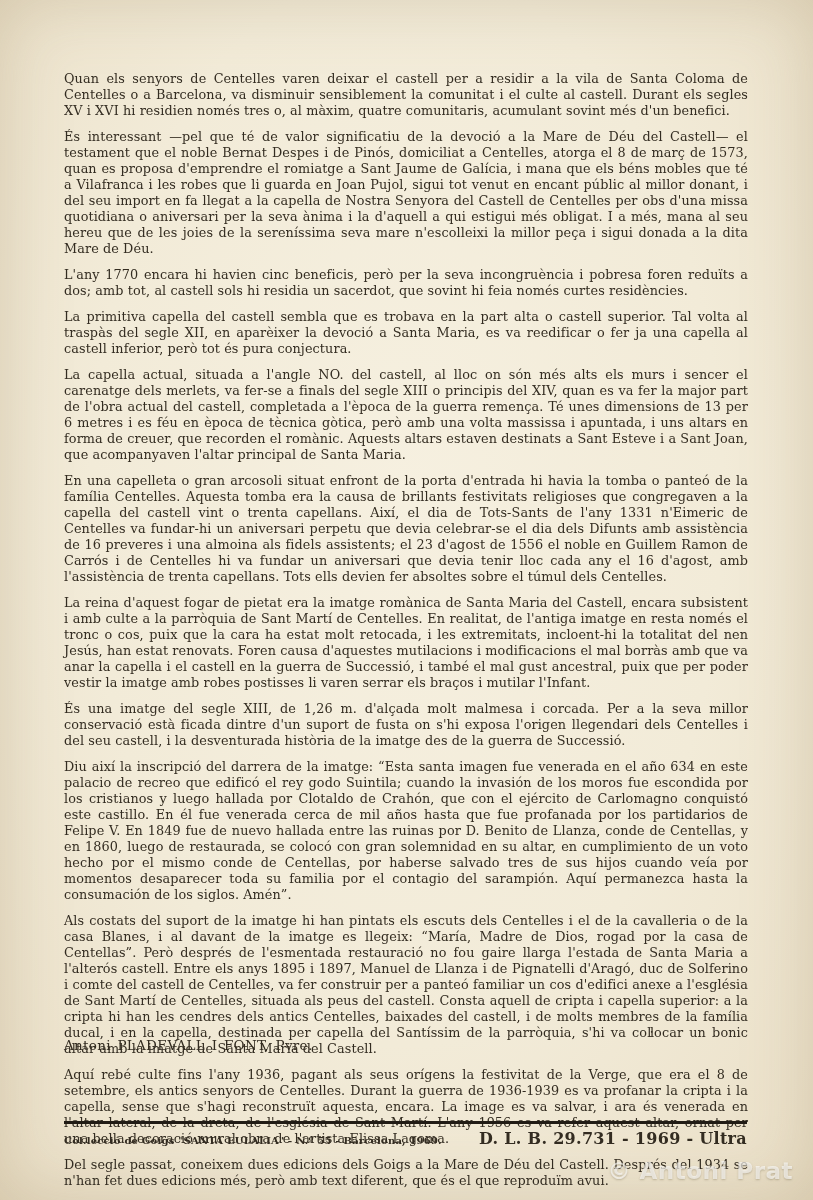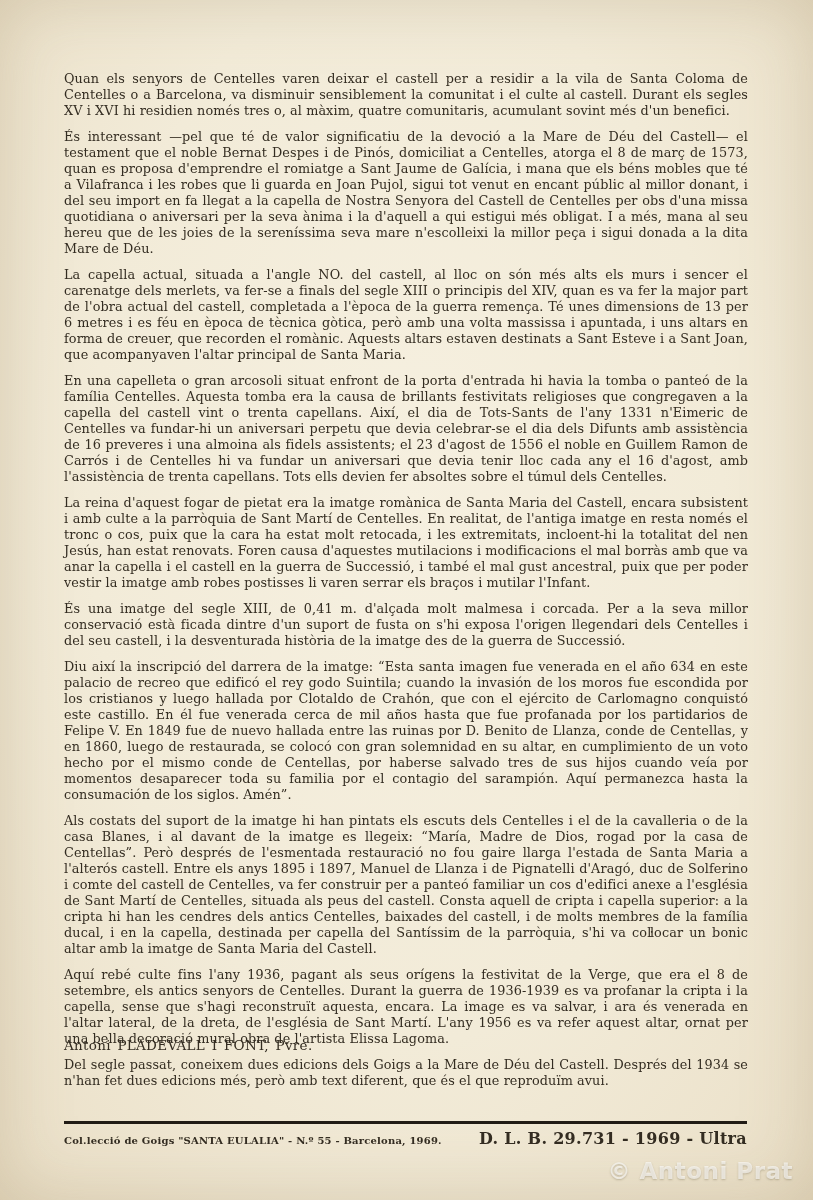--- a/index.html
+++ b/index.html
@@ -83,24 +83,26 @@
   }
 </style>
 </head>
 <body>
 
 <div class="paper">
 
   <div class="text-block">
     <p>Quan els senyors de Centelles varen deixar el castell per a residir a la vila de Santa Coloma de Centelles o a Barcelona, va disminuir sensiblement la comunitat i el culte al castell. Durant els segles XV i XVI hi residien només tres o, al màxim, quatre comunitaris, acumulant sovint més d'un benefici.</p>
     <p>És interessant —pel que té de valor significatiu de la devoció a la Mare de Déu del Castell— el testament que el noble Bernat Despes i de Pinós, domiciliat a Centelles, atorga el 8 de març de 1573, quan es proposa d'emprendre el romiatge a Sant Jaume de Galícia, i mana que els béns mobles que té a Vilafranca i les robes que li guarda en Joan Pujol, sigui tot venut en encant públic al millor donant, i del seu import en fa llegat a la capella de Nostra Senyora del Castell de Centelles per obs d'una missa quotidiana o aniversari per la seva ànima i la d'aquell a qui estigui més obligat. I a més, mana al seu hereu que de les joies de la sereníssima seva mare n'escolleixi la millor peça i sigui donada a la dita Mare de Déu.</p>
+    <p>L'any 1770 encara hi havien cinc beneficis, però per la seva incongruència i pobresa foren reduïts a dos; amb tot, al castell sols hi residia un sacerdot, que sovint hi feia només curtes residències.</p>
+    <p>La primitiva capella del castell sembla que es trobava en la part alta o castell superior. Tal volta al traspàs del segle XII, en aparèixer la devoció a Santa Maria, es va reedificar o fer ja una capella al castell inferior, però tot és pura conjectura.</p>
     <p>La capella actual, situada a l'angle NO. del castell, al lloc on són més alts els murs i sencer el carenatge dels merlets, va fer-se a finals del segle XIII o principis del XIV, quan es va fer la major part de l'obra actual del castell, completada a l'època de la guerra remença. Té unes dimensions de 13 per 6 metres i es féu en època de tècnica gòtica, però amb una volta massissa i apuntada, i uns altars en forma de creuer, que recorden el romànic. Aquests altars estaven destinats a Sant Esteve i a Sant Joan, que acompanyaven l'altar principal de Santa Maria.</p>
     <p>En una capelleta o gran arcosoli situat enfront de la porta d'entrada hi havia la tomba o panteó de la família Centelles. Aquesta tomba era la causa de brillants festivitats religioses que congregaven a la capella del castell vint o trenta capellans. Així, el dia de Tots-Sants de l'any 1331 n'Eimeric de Centelles va fundar-hi un aniversari perpetu que devia celebrar-se el dia dels Difunts amb assistència de 16 preveres i una almoina als fidels assistents; el 23 d'agost de 1556 el noble en Guillem Ramon de Carrós i de Centelles hi va fundar un aniversari que devia tenir lloc cada any el 16 d'agost, amb l'assistència de trenta capellans. Tots ells devien fer absoltes sobre el túmul dels Centelles.</p>
     <p>La reina d'aquest fogar de pietat era la imatge romànica de Santa Maria del Castell, encara subsistent i amb culte a la parròquia de Sant Martí de Centelles. En realitat, de l'antiga imatge en resta només el tronc o cos, puix que la cara ha estat molt retocada, i les extremitats, incloent-hi la totalitat del nen Jesús, han estat renovats. Foren causa d'aquestes mutilacions i modificacions el mal borràs amb que va anar la capella i el castell en la guerra de Successió, i també el mal gust ancestral, puix que per poder vestir la imatge amb robes postisses li varen serrar els braços i mutilar l'Infant.</p>
-    <p>És una imatge del segle XIII, de 0,41 m. d'alçada molt malmesa i corcada. Per a la seva millor conservació està ficada dintre d'un suport de fusta on s'hi exposa l'origen llegendari dels Centelles i del seu castell, i la desventurada història de la imatge des de la guerra de Successió.</p>
+    <p>És una imatge del segle XIII, de 1,26 m. d'alçada molt malmesa i corcada. Per a la seva millor conservació està ficada dintre d'un suport de fusta on s'hi exposa l'origen llegendari dels Centelles i del seu castell, i la desventurada història de la imatge des de la guerra de Successió.</p>
     <p>Diu així la inscripció del darrera de la imatge: “Esta santa imagen fue venerada en el año 634 en este palacio de recreo que edificó el rey godo Suintila; cuando la invasión de los moros fue escondida por los cristianos y luego hallada por Clotaldo de Crahón, que con el ejército de Carlomagno conquistó este castillo. En él fue venerada cerca de mil años hasta que fue profanada por los partidarios de Felipe V. En 1849 fue de nuevo hallada entre las ruinas por D. Benito de Llanza, conde de Centellas, y en 1860, luego de restaurada, se colocó con gran solemnidad en su altar, en cumplimiento de un voto hecho por el mismo conde de Centellas, por haberse salvado tres de sus hijos cuando veía por momentos desaparecer toda su familia por el contagio del sarampión. Aquí permanezca hasta la consumación de los siglos. Amén”.</p>
     <p>Als costats del suport de la imatge hi han pintats els escuts dels Centelles i el de la cavalleria o de la casa Blanes, i al davant de la imatge es llegeix: “María, Madre de Dios, rogad por la casa de Centellas”. Però després de l'esmentada restauració no fou gaire llarga l'estada de Santa Maria a l'alterós castell. Entre els anys 1895 i 1897, Manuel de Llanza i de Pignatelli d'Aragó, duc de Solferino i comte del castell de Centelles, va fer construir per a panteó familiar un cos d'edifici anexe a l'església de Sant Martí de Centelles, situada als peus del castell. Consta aquell de cripta i capella superior: a la cripta hi han les cendres dels antics Centelles, baixades del castell, i de molts membres de la família ducal, i en la capella, destinada per capella del Santíssim de la parròquia, s'hi va coŀlocar un bonic altar amb la imatge de Santa Maria del Castell.</p>
     <p>Aquí rebé culte fins l'any 1936, pagant als seus orígens la festivitat de la Verge, que era el 8 de setembre, els antics senyors de Centelles. Durant la guerra de 1936-1939 es va profanar la cripta i la capella, sense que s'hagi reconstruït aquesta, encara. La image es va salvar, i ara és venerada en l'altar lateral, de la dreta, de l'església de Sant Martí. L'any 1956 es va refer aquest altar, ornat per una bella decoració mural obra de l'artista Elissa Lagoma.</p>
     <p>Del segle passat, coneixem dues edicions dels Goigs a la Mare de Déu del Castell. Després del 1934 se n'han fet dues edicions més, però amb text diferent, que és el que reproduïm avui.</p>
   </div>
 
   <div class="signature">Antoni PLADEVALL I FONT, Pvre.</div>
 
   <div class="footer-rule"></div>
 

